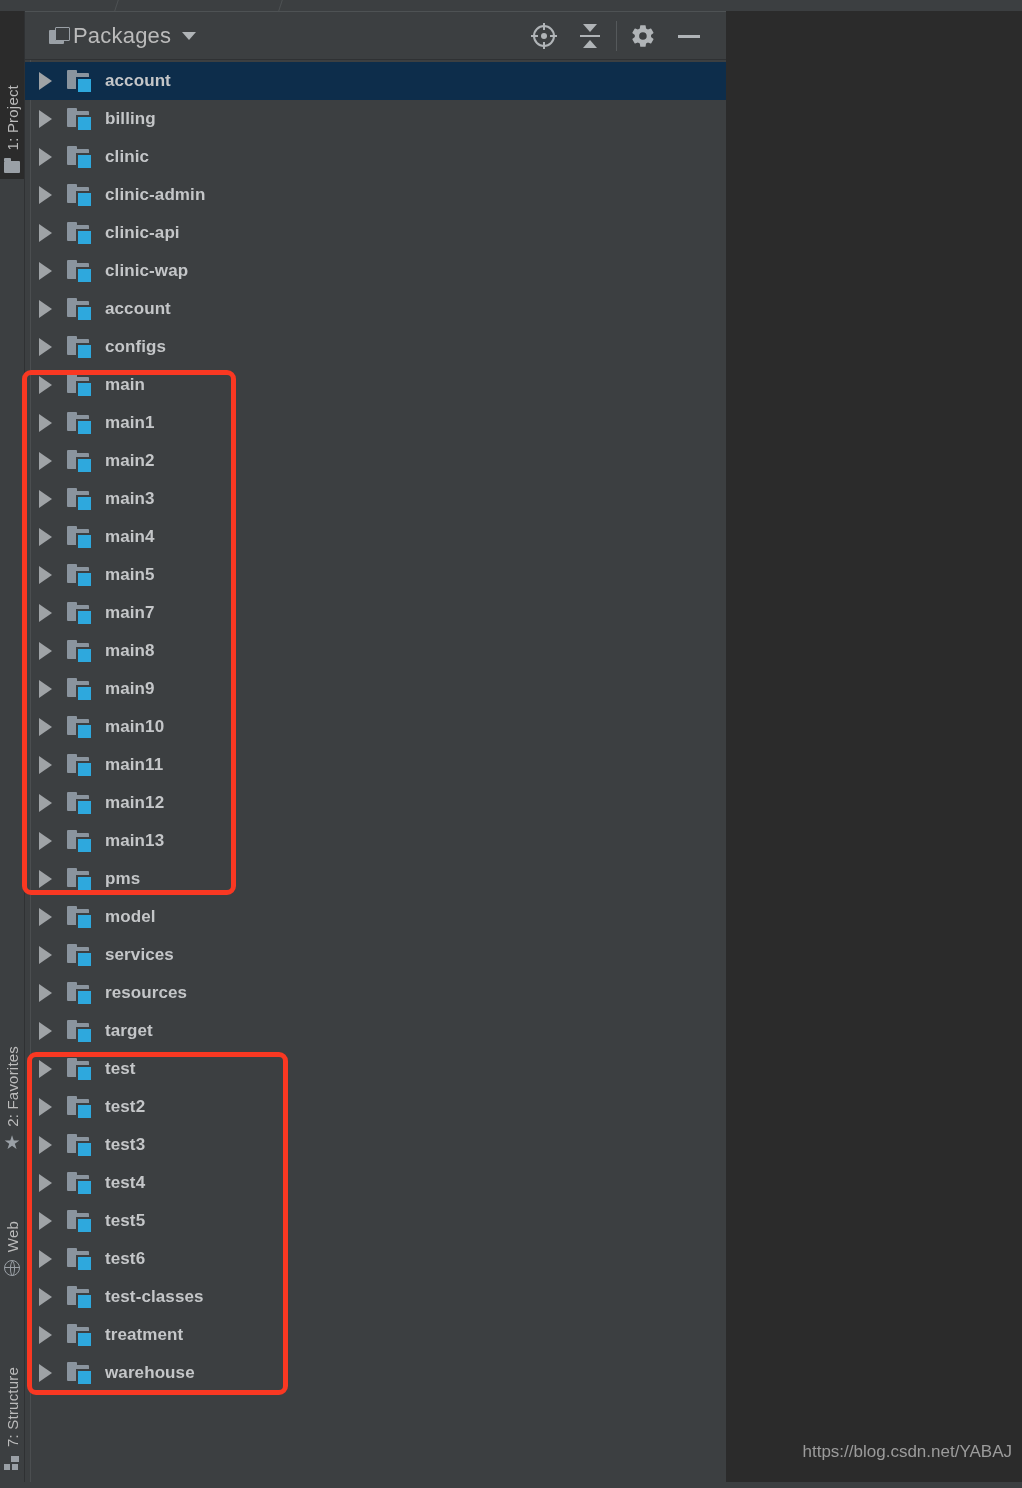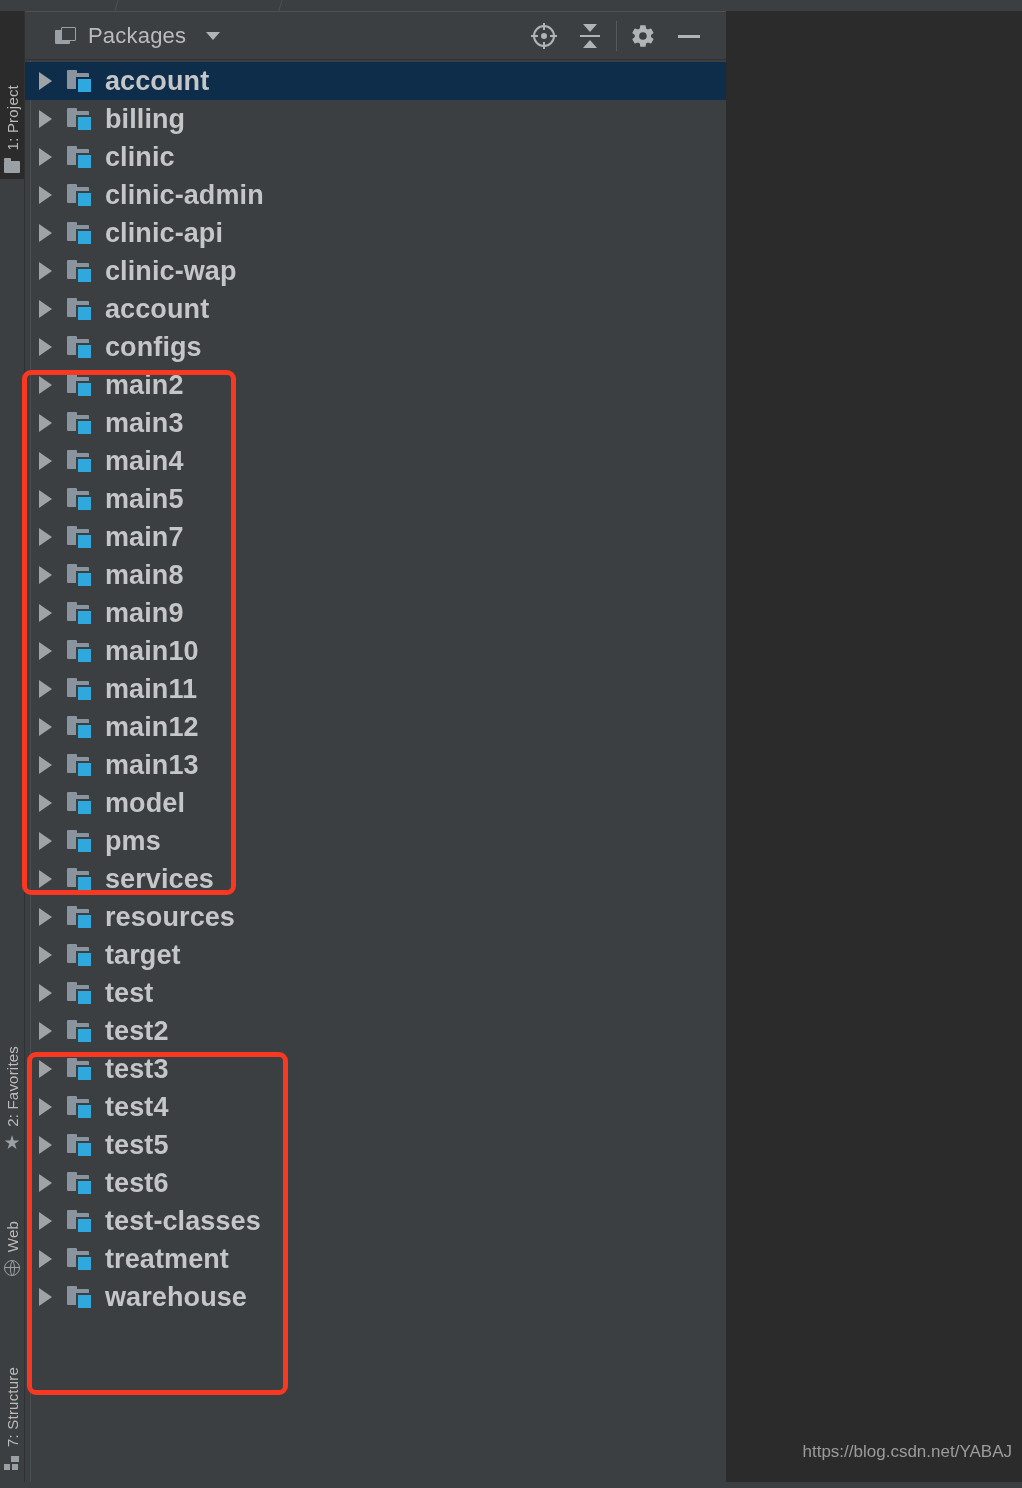--- a/index.html
+++ b/index.html
@@ -146,22 +146,22 @@
     height: 48px;
     display: flex;
     align-items: center;
     background: #3c3f41;
     border-bottom: 1px solid #2f3133;
     box-sizing: border-box;
   }
   .tw-title {
     display: flex;
     align-items: center;
-    gap: 11px;
-    padding-left: 30px;
+    gap: 2px;
+    padding-left: 24px;
   }
   .ic-folder-outline {
     position: relative;
     width: 22px; height: 18px;
     flex: none;
   }
   .ic-folder-outline::before {
     content: "";
     position: absolute; left: 0; top: 3px;
     width: 15px; height: 14px;
@@ -312,21 +312,21 @@
   .pkg-icon .blue {
     position: absolute; right: 0px; bottom: -2px;
     width: 13px; height: 13px;
     background: #2ea8dd;
     border: 2px solid #3c3f41;
     box-sizing: content-box;
   }
   .row.selected .pkg-icon .blue { border-color: #0d2d4b; }
   .label {
     color: #c4c6c8;
-    font-size: 27px;
+    font-size: 17px;
     font-weight: bold;
     letter-spacing: .1px;
     white-space: nowrap;
   }
 
   
   .redbox {
     position: absolute;
     border: 5px solid #f93822;
     border-radius: 9px;
@@ -524,20 +524,38 @@
         </span>
         <span class="label">configs</span>
       </div>
       <div class="row">
         <span class="arrow"></span>
         <span class="pkg-icon">
           <span class="tab"></span>
           <span class="body"></span>
           <span class="blue"></span>
         </span>
+        <span class="label">main</span>
+      </div>
+      <div class="row">
+        <span class="arrow"></span>
+        <span class="pkg-icon">
+          <span class="tab"></span>
+          <span class="body"></span>
+          <span class="blue"></span>
+        </span>
+        <span class="label">main1</span>
+      </div>
+      <div class="row">
+        <span class="arrow"></span>
+        <span class="pkg-icon">
+          <span class="tab"></span>
+          <span class="body"></span>
+          <span class="blue"></span>
+        </span>
         <span class="label">main2</span>
       </div>
       <div class="row">
         <span class="arrow"></span>
         <span class="pkg-icon">
           <span class="tab"></span>
           <span class="body"></span>
           <span class="blue"></span>
         </span>
         <span class="label">main3</span>
@@ -623,30 +641,30 @@
         </span>
         <span class="label">main13</span>
       </div>
       <div class="row">
         <span class="arrow"></span>
         <span class="pkg-icon">
           <span class="tab"></span>
           <span class="body"></span>
           <span class="blue"></span>
         </span>
+        <span class="label">pms</span>
+      </div>
+      <div class="row">
+        <span class="arrow"></span>
+        <span class="pkg-icon">
+          <span class="tab"></span>
+          <span class="body"></span>
+          <span class="blue"></span>
+        </span>
         <span class="label">model</span>
-      </div>
-      <div class="row">
-        <span class="arrow"></span>
-        <span class="pkg-icon">
-          <span class="tab"></span>
-          <span class="body"></span>
-          <span class="blue"></span>
-        </span>
-        <span class="label">pms</span>
       </div>
       <div class="row">
         <span class="arrow"></span>
         <span class="pkg-icon">
           <span class="tab"></span>
           <span class="body"></span>
           <span class="blue"></span>
         </span>
         <span class="label">services</span>
       </div>

